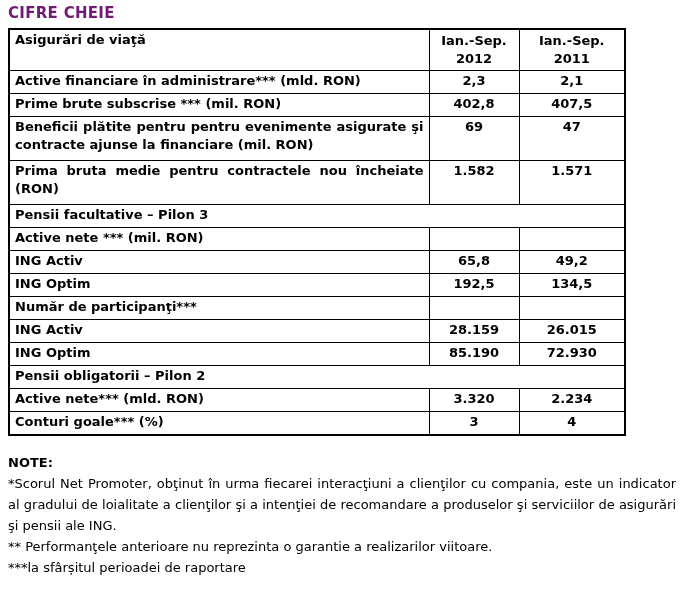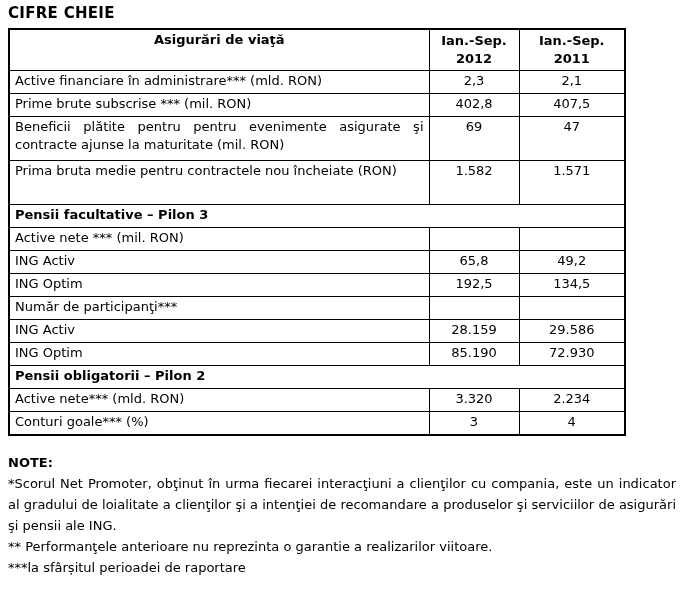--- a/index.html
+++ b/index.html
@@ -13,21 +13,21 @@
     color: #000000;
     box-sizing: border-box;
     height: 592px;
     overflow: hidden;
   }
   .page {
     padding: 4px 0 0 8px;
     width: 689px;
   }
   .page-title {
-    color: #000000;
+    color: #701a75;
     font-size: 15px;
     font-weight: bold;
     margin: 0 0 6px 0;
     letter-spacing: 0.3px;
   }
   table.key-figures {
     border-collapse: collapse;
     table-layout: fixed;
     width: 616px;
     border: 2px solid #000000;
@@ -35,23 +35,24 @@
   col.c1 { width: 420px; }
   col.c2 { width: 90px; }
   col.c3 { width: 106px; }
   th, td {
     border: 1px solid #000000;
     font-size: 13px;
     line-height: 18px;
     padding: 1px 5px 2px 5px;
     vertical-align: top;
     overflow: hidden;
+    font-weight: bold;
   }
   th.head-label {
-    text-align: center;
+    text-align: left;
     font-weight: bold;
     height: 37px;
   }
   th.head-val {
     text-align: center;
     font-weight: bold;
     vertical-align: middle;
   }
   td.label {
     text-align: justify;
@@ -110,21 +111,21 @@
         <td class="label">Active financiare în administrare*** (mld. RON)</td>
         <td class="val">2,3</td>
         <td class="val">2,1</td>
       </tr>
       <tr>
         <td class="label">Prime brute subscrise *** (mil. RON)</td>
         <td class="val">402,8</td>
         <td class="val">407,5</td>
       </tr>
       <tr class="tall">
-        <td class="label">Beneficii plătite pentru pentru evenimente asigurate şi contracte ajunse la maturitate (mil. RON)</td>
+        <td class="label">Beneficii plătite pentru pentru evenimente asigurate şi contracte ajunse la financiare (mil. RON)</td>
         <td class="val">69</td>
         <td class="val">47</td>
       </tr>
       <tr class="tall">
         <td class="label">Prima bruta medie pentru contractele nou încheiate (RON)</td>
         <td class="val">1.582</td>
         <td class="val">1.571</td>
       </tr>
       <tr>
         <td class="section" colspan="3">Pensii facultative – Pilon 3</td>
@@ -145,21 +146,21 @@
         <td class="val">134,5</td>
       </tr>
       <tr>
         <td class="label">Număr de participanţi***</td>
         <td class="val"></td>
         <td class="val"></td>
       </tr>
       <tr>
         <td class="label">ING Activ</td>
         <td class="val">28.159</td>
-        <td class="val">29.586</td>
+        <td class="val">26.015</td>
       </tr>
       <tr>
         <td class="label">ING Optim</td>
         <td class="val">85.190</td>
         <td class="val">72.930</td>
       </tr>
       <tr>
         <td class="section" colspan="3">Pensii obligatorii – Pilon 2</td>
       </tr>
       <tr>

